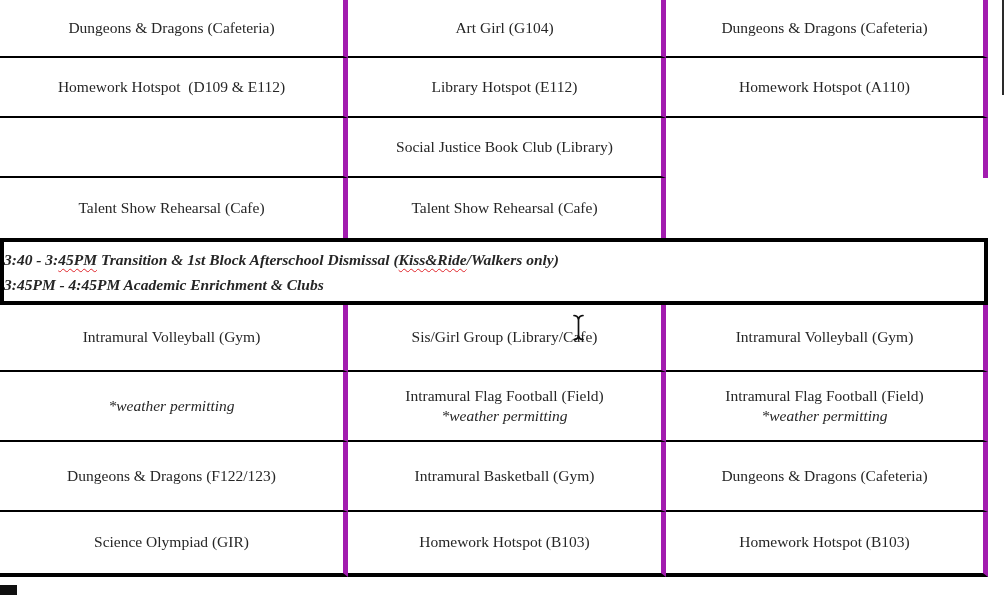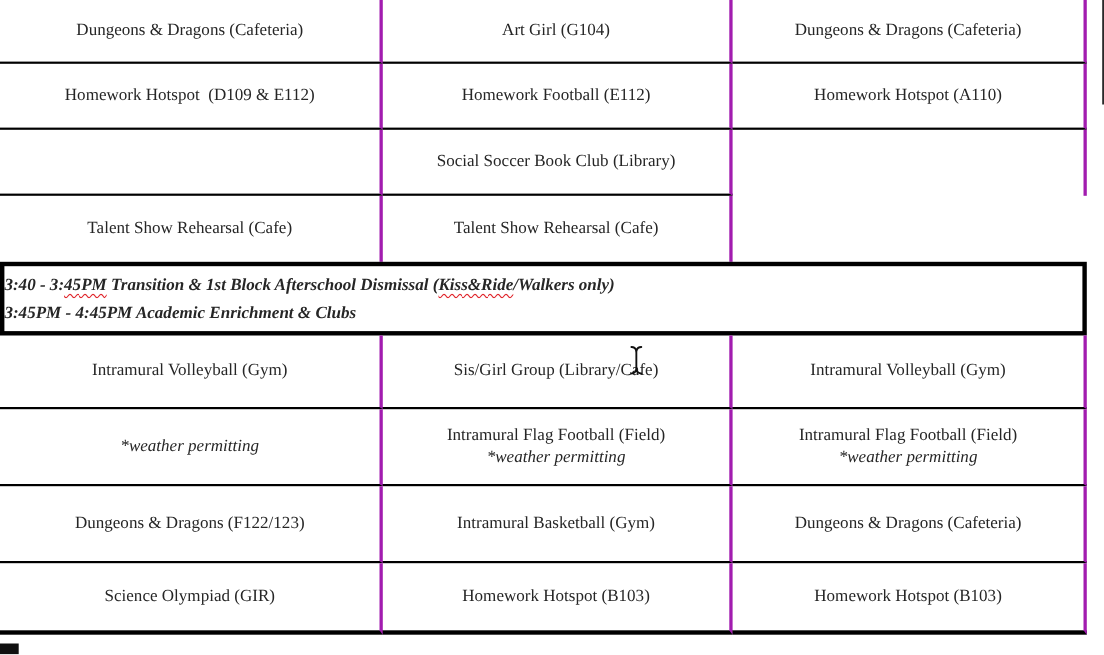--- a/index.html
+++ b/index.html
@@ -15,21 +15,21 @@
   }
   .schedule-table {
     position: absolute;
     left: 0; top: 0;
     width: 988px;
     display: grid;
     grid-template-columns: 348px 318px 322px;
     grid-template-rows: 58px 60px 60px 60px 67px 67px 70px 70px 65px;
   }
   .cell {
-    border-right: 3px solid #a21caf;
+    border-right: 5px solid #a21caf;
     border-bottom: 2px solid #000;
     display: flex;
     flex-direction: column;
     align-items: center;
     justify-content: center;
     text-align: center;
     font-size: 15.5px;
     padding: 2px 6px;
     cursor: text;
   }
@@ -97,31 +97,31 @@
         <span class="cell-main">Art Girl (G104)</span>
       </div>
     <div class="cell">
         <span class="cell-main">Dungeons &amp; Dragons (Cafeteria)</span>
       </div>
 
     <div class="cell">
         <span class="cell-main">Homework Hotspot  (D109 &amp; E112)</span>
       </div>
     <div class="cell">
-        <span class="cell-main">Homework Football (E112)</span>
+        <span class="cell-main">Library Hotspot (E112)</span>
       </div>
     <div class="cell">
         <span class="cell-main">Homework Hotspot (A110)</span>
       </div>
 
     <div class="cell">
         <span class="cell-main"></span>
       </div>
     <div class="cell">
-        <span class="cell-main">Social Soccer Book Club (Library)</span>
+        <span class="cell-main">Social Justice Book Club (Library)</span>
       </div>
 
     <div class="cell no-bottom">
         <span class="cell-main"></span>
       </div>
     <div class="cell no-bottom">
         <span class="cell-main">Talent Show Rehearsal (Cafe)</span>
       </div>
     <div class="cell no-bottom">
         <span class="cell-main">Talent Show Rehearsal (Cafe)</span>

